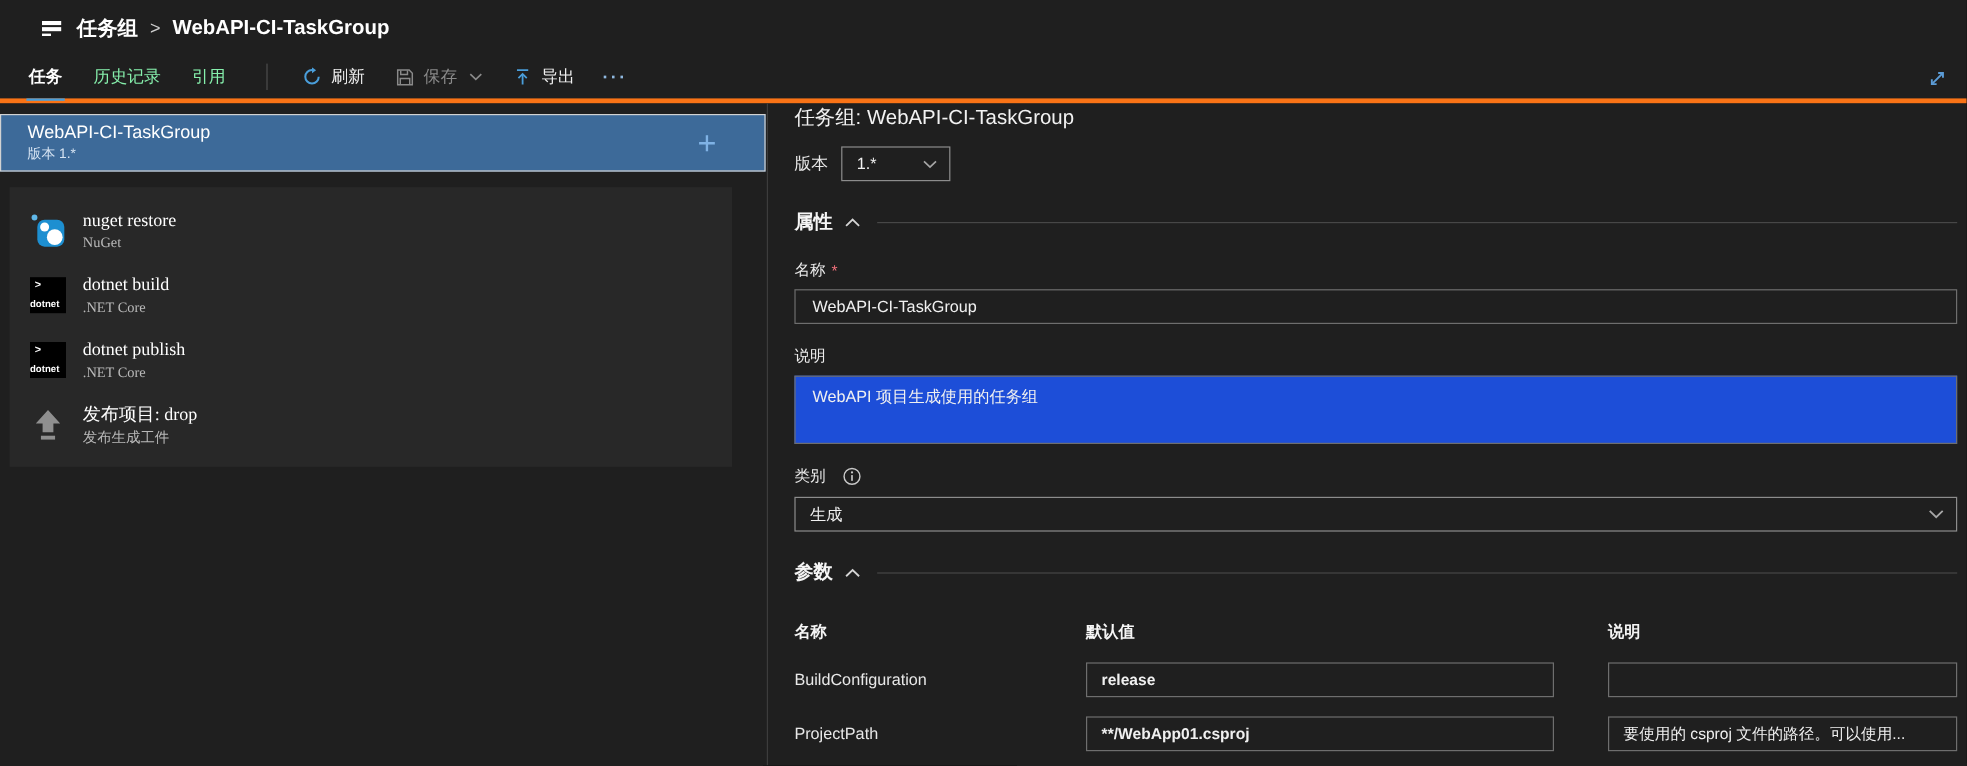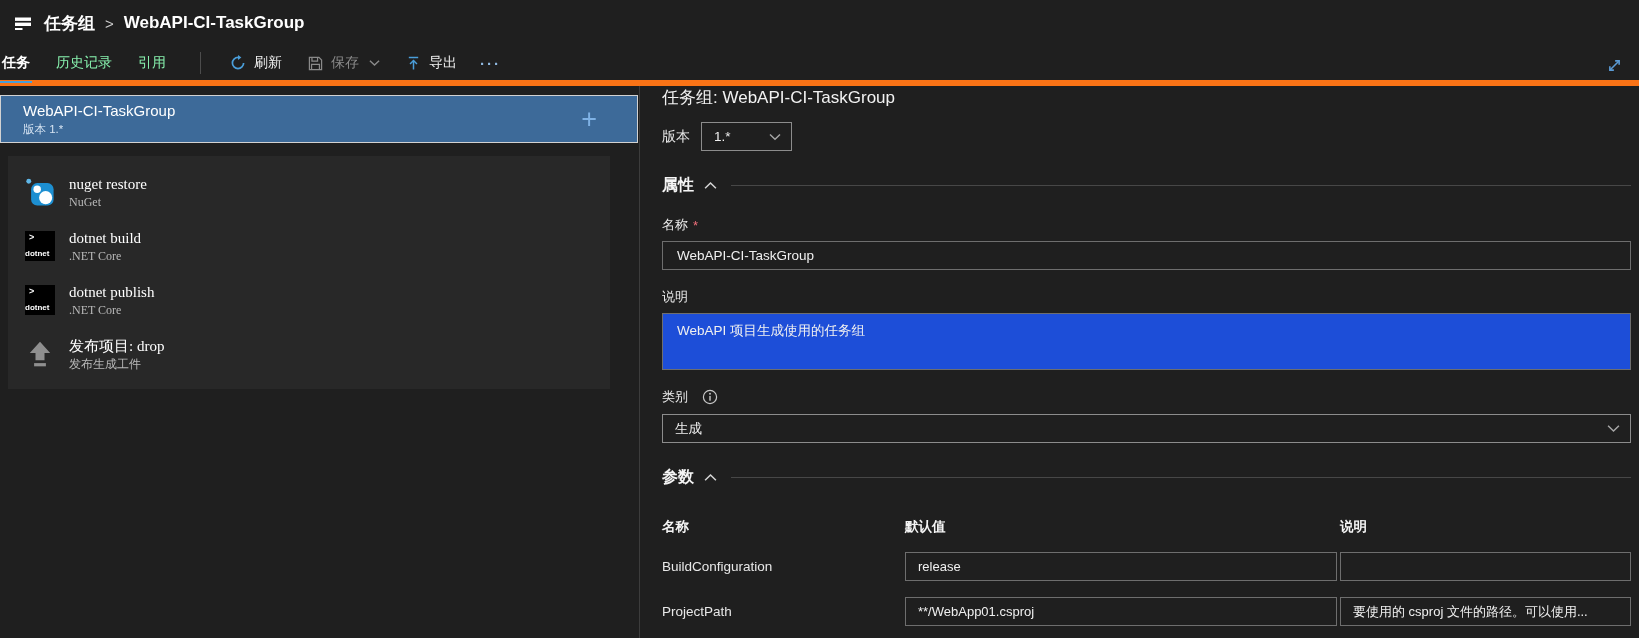--- a/index.html
+++ b/index.html
@@ -3,28 +3,28 @@
 <meta charset="utf-8">
 <style>
   * { box-sizing: border-box; }
   html,body { margin:0; padding:0; background:#141414; }
   .app {
     position:relative; width:1639px; height:638px; overflow:hidden;
     background:#1f1f1f; color:#ffffff;
     font-family:"Liberation Sans","DejaVu Sans",sans-serif;
   }
   
-  .topbar { height:46px; display:flex; align-items:center; padding-left:13px; }
+  .topbar { height:46px; display:flex; align-items:center; padding-left:33px; }
   .topbar .crumb-app { font-size:17px; font-weight:600; margin-left:11px; }
   .topbar .crumb-sep { font-size:15px; color:#cfcfcf; margin:0 10px; }
   .topbar .crumb-title { font-size:17px; font-weight:600; }
 
   
-  .toolbar { height:40px; display:flex; align-items:center; 
-             border-bottom:6px solid #f97316; position:relative; }
+  .toolbar { height:40px; display:flex; align-items:center; padding-left:22px;
+             border-bottom:4px solid #f97316; position:relative; }
   .tab { font-size:14px; color:#86efac; margin-right:22px; padding:11px 2px 9px;
          border-bottom:2px solid transparent; cursor:default; }
   .tab.active { font-weight:bold; color:#ffffff; border-bottom-color:#4a9eda; }
   .tb-sep { width:1px; height:22px; background:#4c4c4c; margin:0 16px 0 10px; }
   .tb-btn { display:flex; align-items:center; gap:8px; font-size:14px;
             color:#f0f0f0; margin:0 13px; }
   .tb-btn.disabled { color:#8a8a8a; }
   .tb-btn .chev { margin-left:2px; display:flex; }
   .more-dots { font-size:15px; letter-spacing:2px; color:#8fb8e0; font-weight:bold; margin:0 10px; }
   .fullscreen { position:absolute; right:15px; top:10px; display:flex; }
@@ -76,21 +76,21 @@
 
   .mt18 { margin-top:18px; }
 
   .params-grid { margin-top:30px; display:grid; grid-template-columns:243px 435px 1fr;
                  row-gap:16px; align-items:center; }
   .pg-header { font-size:13.5px; font-weight:bold; color:#f5f5f5; align-self:start; }
   .pg-name { font-size:13.5px; color:#e8e8e8; }
   .pg-input { height:29px; border:1px solid #6e6e6e; background:#1f1f1f; display:flex;
               align-items:center; padding:0 12px; font-size:13px; color:#f0f0f0;
               white-space:nowrap; overflow:hidden; }
-  .pg-input.default-col { width:432px; }
+  .pg-input.default-col { width:390px;font-weight:bold; }
 </style>
 </head>
 <body>
 
 <div class="app">
 
   <div class="topbar">
     <span style="display:flex;">
       <svg width="20" height="20" viewBox="0 0 20 20">
           <rect x="2" y="4.5" width="16" height="3.4" fill="#ffffff"></rect>

